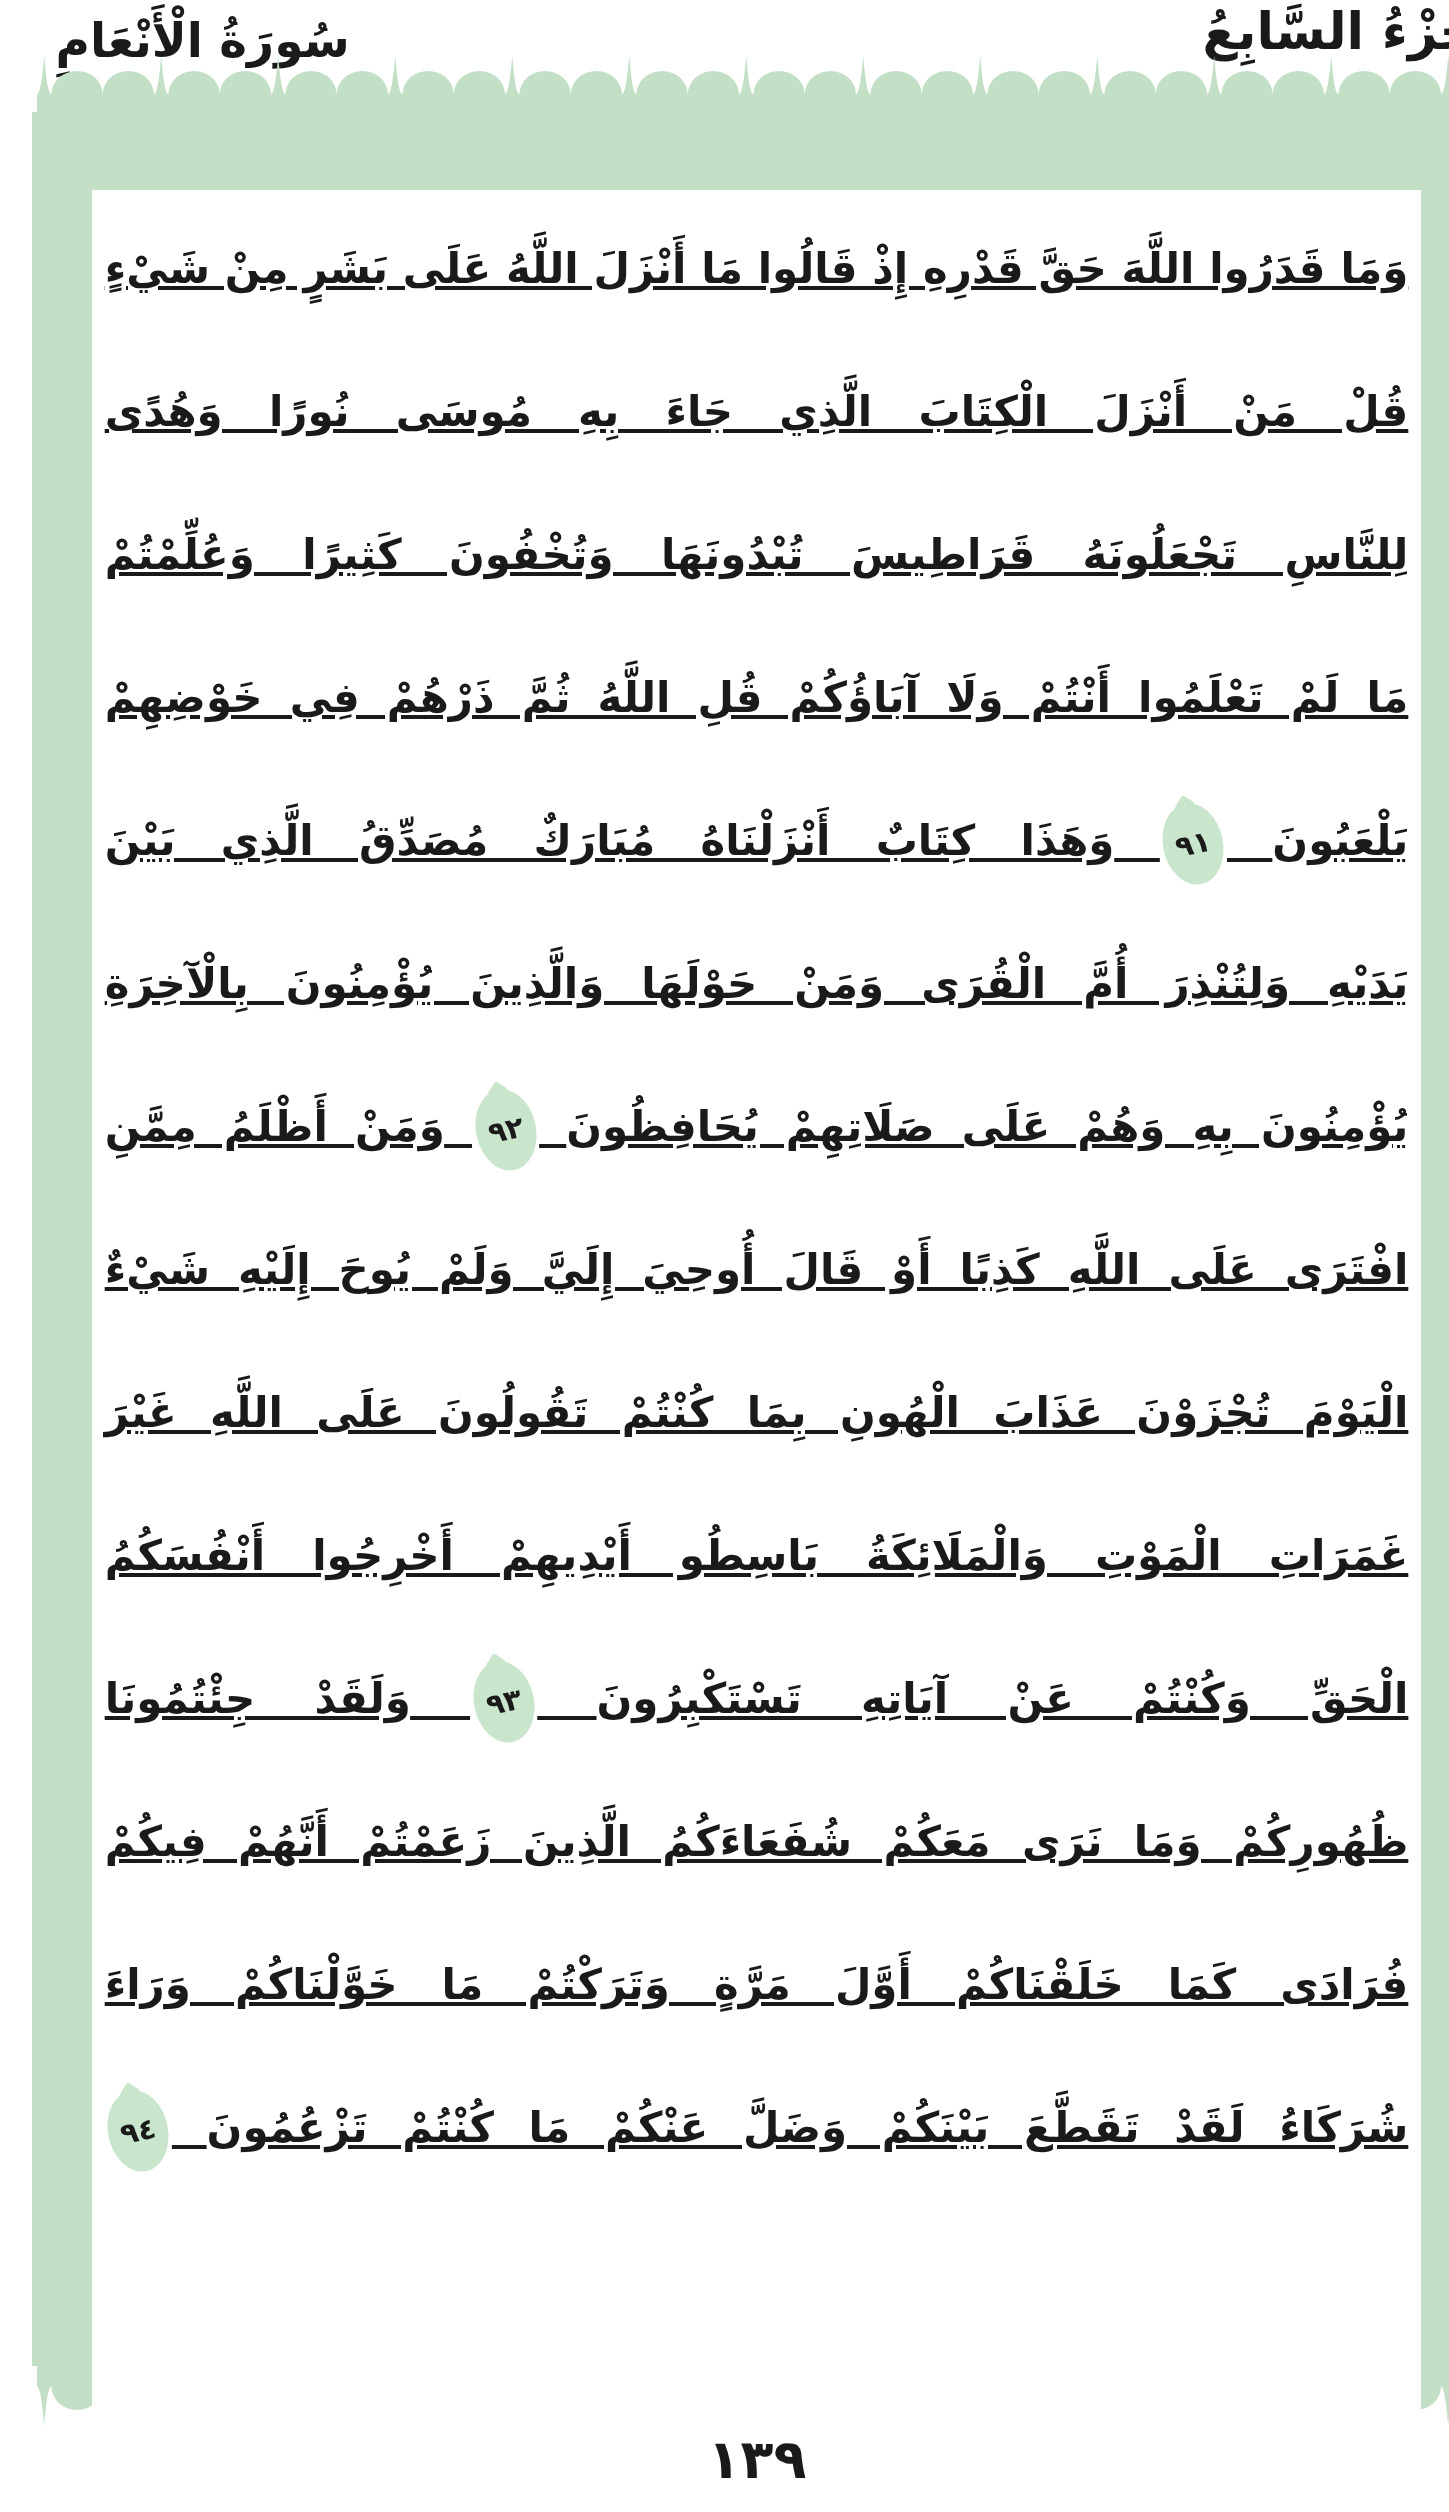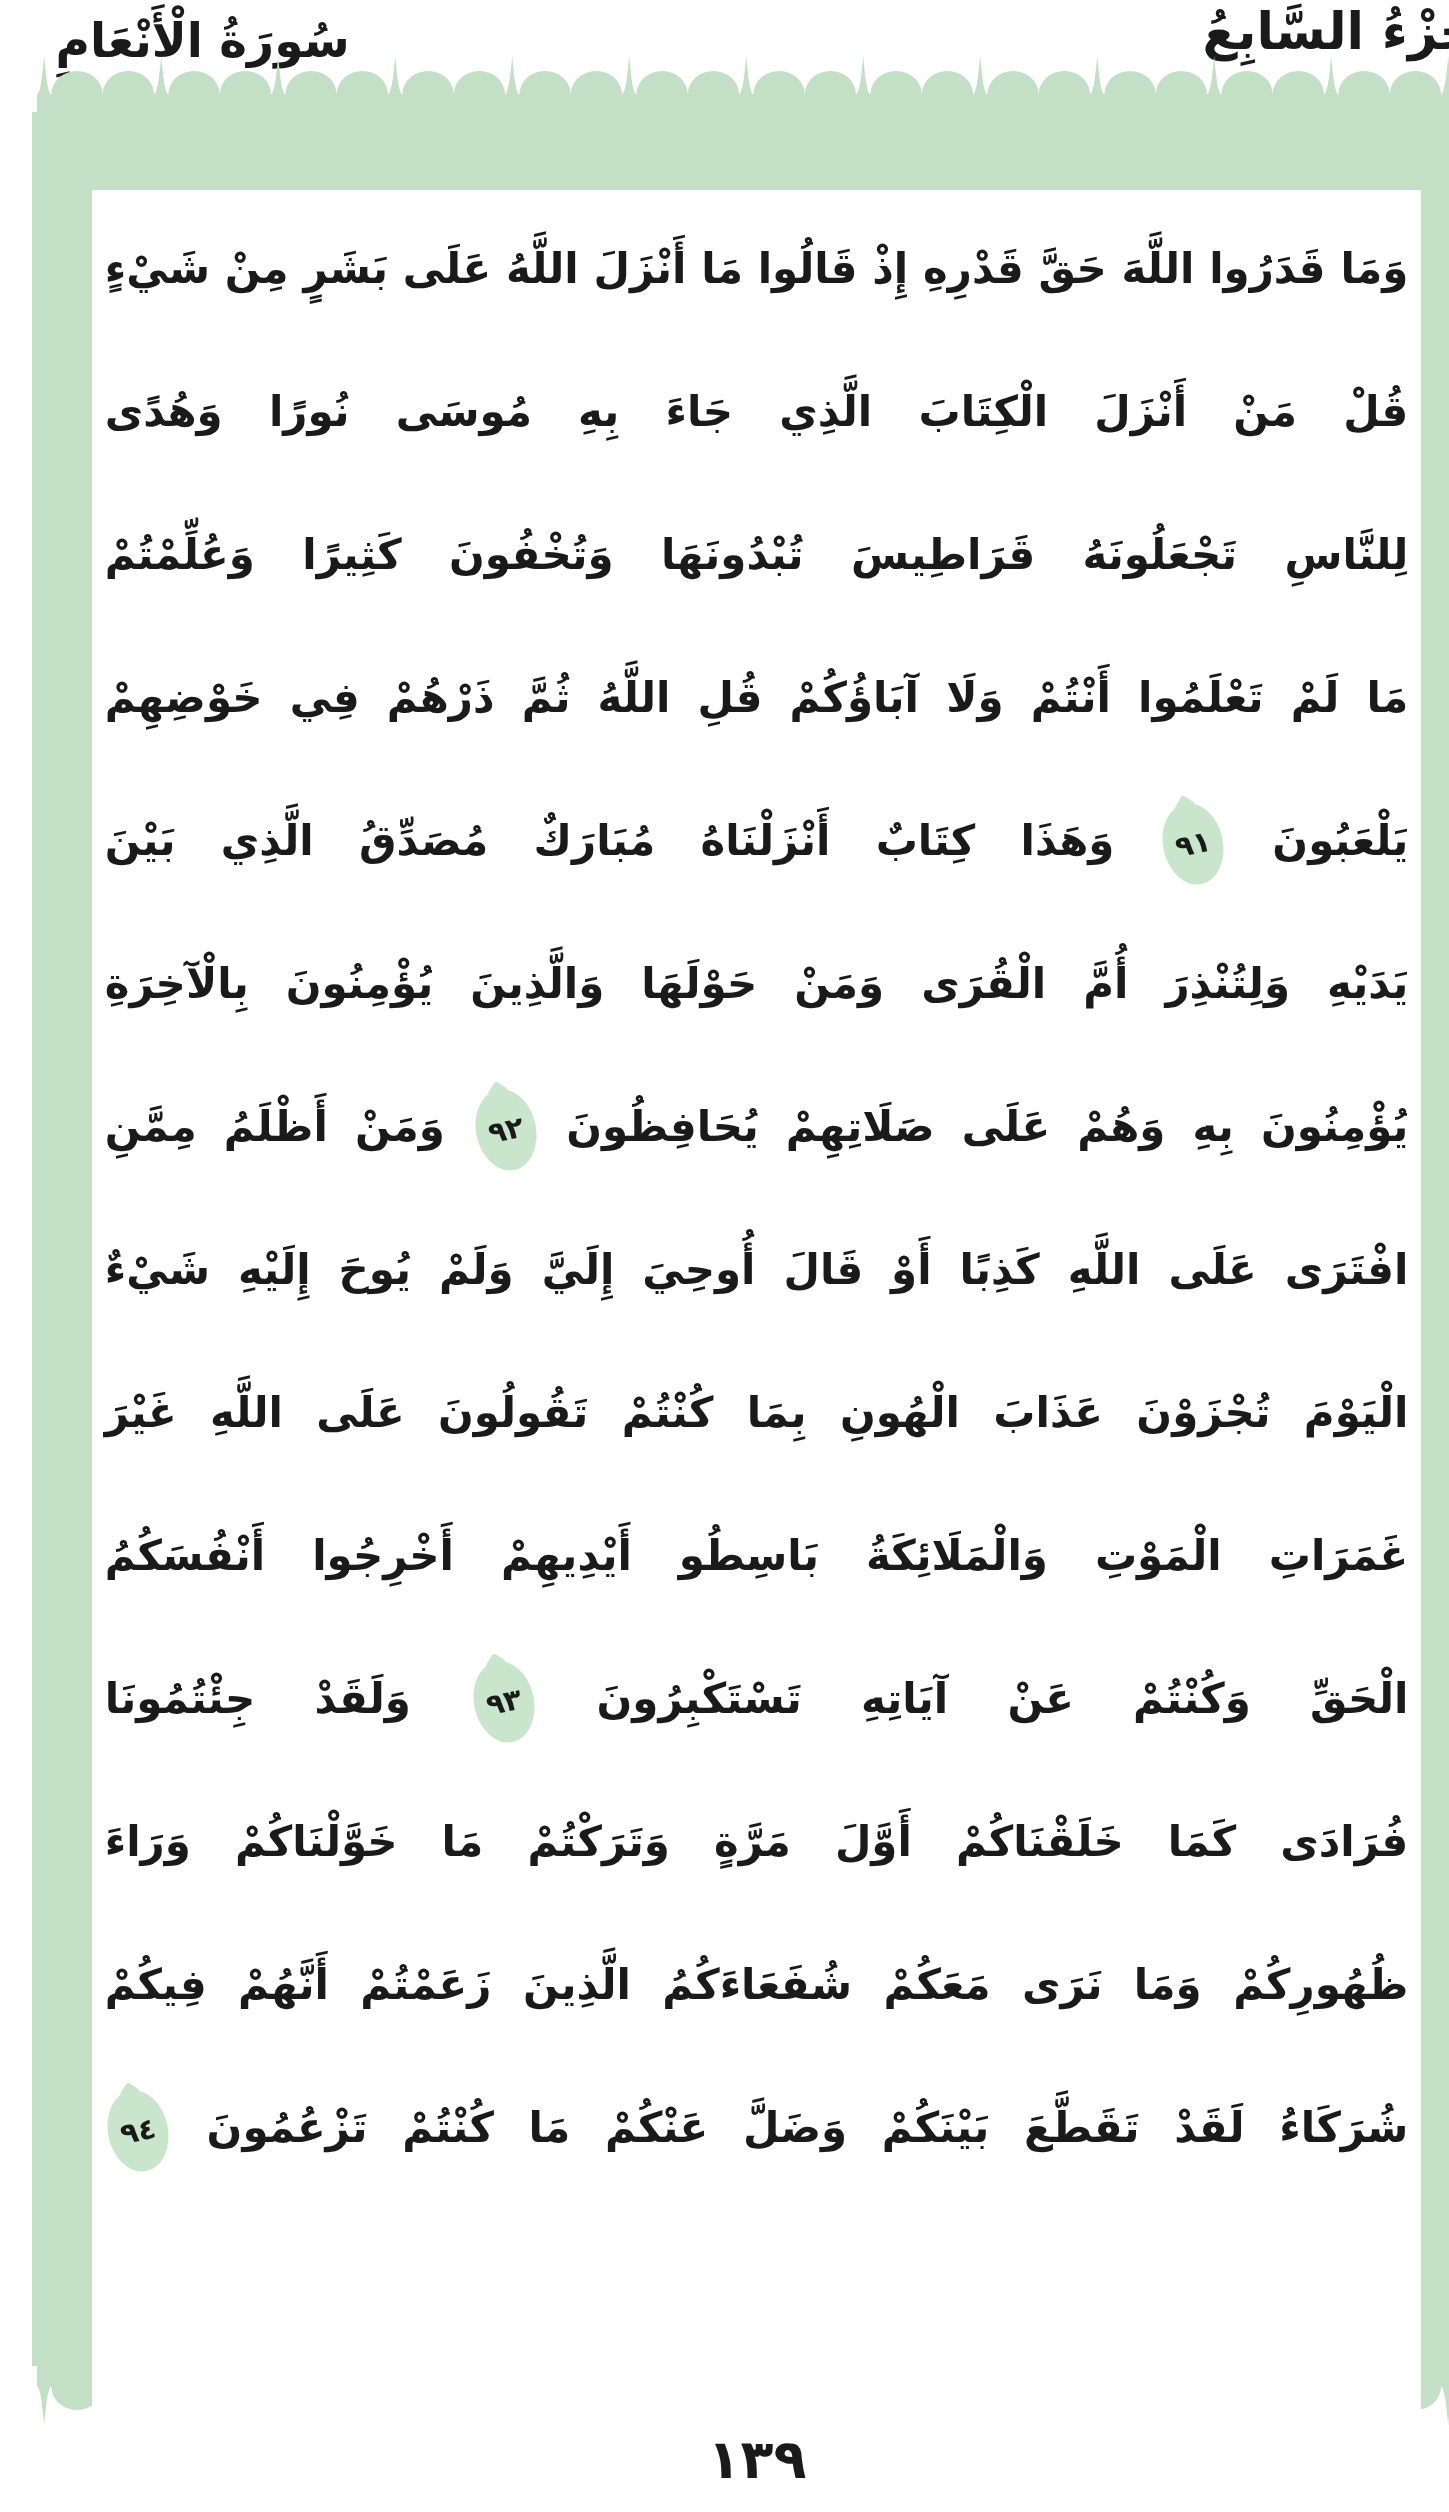--- a/index.html
+++ b/index.html
@@ -36,20 +36,21 @@
     background:var(--frame-green);
   }
   
   .content{
     position:absolute;left:60px;top:190px;
     width:1329px;height:2275px;
     background:var(--page-bg);
     box-sizing:border-box;
     padding:7.2px 12.7px 0 12.7px;
     overflow:hidden;
+    text-decoration:underline;
   }
   .line{
     height:143px;line-height:143px;
     font-size:42px;font-weight:bold;
     direction:rtl;
     text-align:justify;
     -moz-text-align-last:justify;
     text-align-last:justify;
     color:var(--ink);
   }
@@ -130,23 +131,23 @@
 
     <div class="line"><span class="seg">افْتَرَى عَلَى اللَّهِ كَذِبًا أَوْ قَالَ أُوحِيَ إِلَيَّ وَلَمْ يُوحَ إِلَيْهِ شَيْءٌ</span>  <span class="seg"></span></div>
 
 
     <div class="line"><span class="seg">الْيَوْمَ تُجْزَوْنَ عَذَابَ الْهُونِ بِمَا كُنْتُمْ تَقُولُونَ عَلَى اللَّهِ غَيْرَ</span>  <span class="seg"></span></div>
 
     <div class="line"><span class="seg">غَمَرَاتِ الْمَوْتِ وَالْمَلَائِكَةُ بَاسِطُو أَيْدِيهِمْ أَخْرِجُوا أَنْفُسَكُمُ</span>  <span class="seg"></span></div>
 
     <div class="line"><span class="seg">الْحَقِّ وَكُنْتُمْ عَنْ آيَاتِهِ تَسْتَكْبِرُونَ</span> <span class="verse-marker">٩٣</span> <span class="seg">وَلَقَدْ جِئْتُمُونَا</span></div>
 
+    <div class="line"><span class="seg">ظُهُورِكُمْ وَمَا نَرَى مَعَكُمْ شُفَعَاءَكُمُ الَّذِينَ زَعَمْتُمْ أَنَّهُمْ فِيكُمْ</span>  <span class="seg"></span></div>
+
     <div class="line"><span class="seg">فُرَادَى كَمَا خَلَقْنَاكُمْ أَوَّلَ مَرَّةٍ وَتَرَكْتُمْ مَا خَوَّلْنَاكُمْ وَرَاءَ</span>  <span class="seg"></span></div>
-
-    <div class="line"><span class="seg">ظُهُورِكُمْ وَمَا نَرَى مَعَكُمْ شُفَعَاءَكُمُ الَّذِينَ زَعَمْتُمْ أَنَّهُمْ فِيكُمْ</span>  <span class="seg"></span></div>
 
     <div class="line"><span class="seg">شُرَكَاءُ لَقَدْ تَقَطَّعَ بَيْنَكُمْ وَضَلَّ عَنْكُمْ مَا كُنْتُمْ تَزْعُمُونَ</span> <span class="verse-marker">٩٤</span> <span class="seg"></span></div>
 
   </div>
 
   <div class="page-number">١٣٩</div>
 
 </div>
 
 

